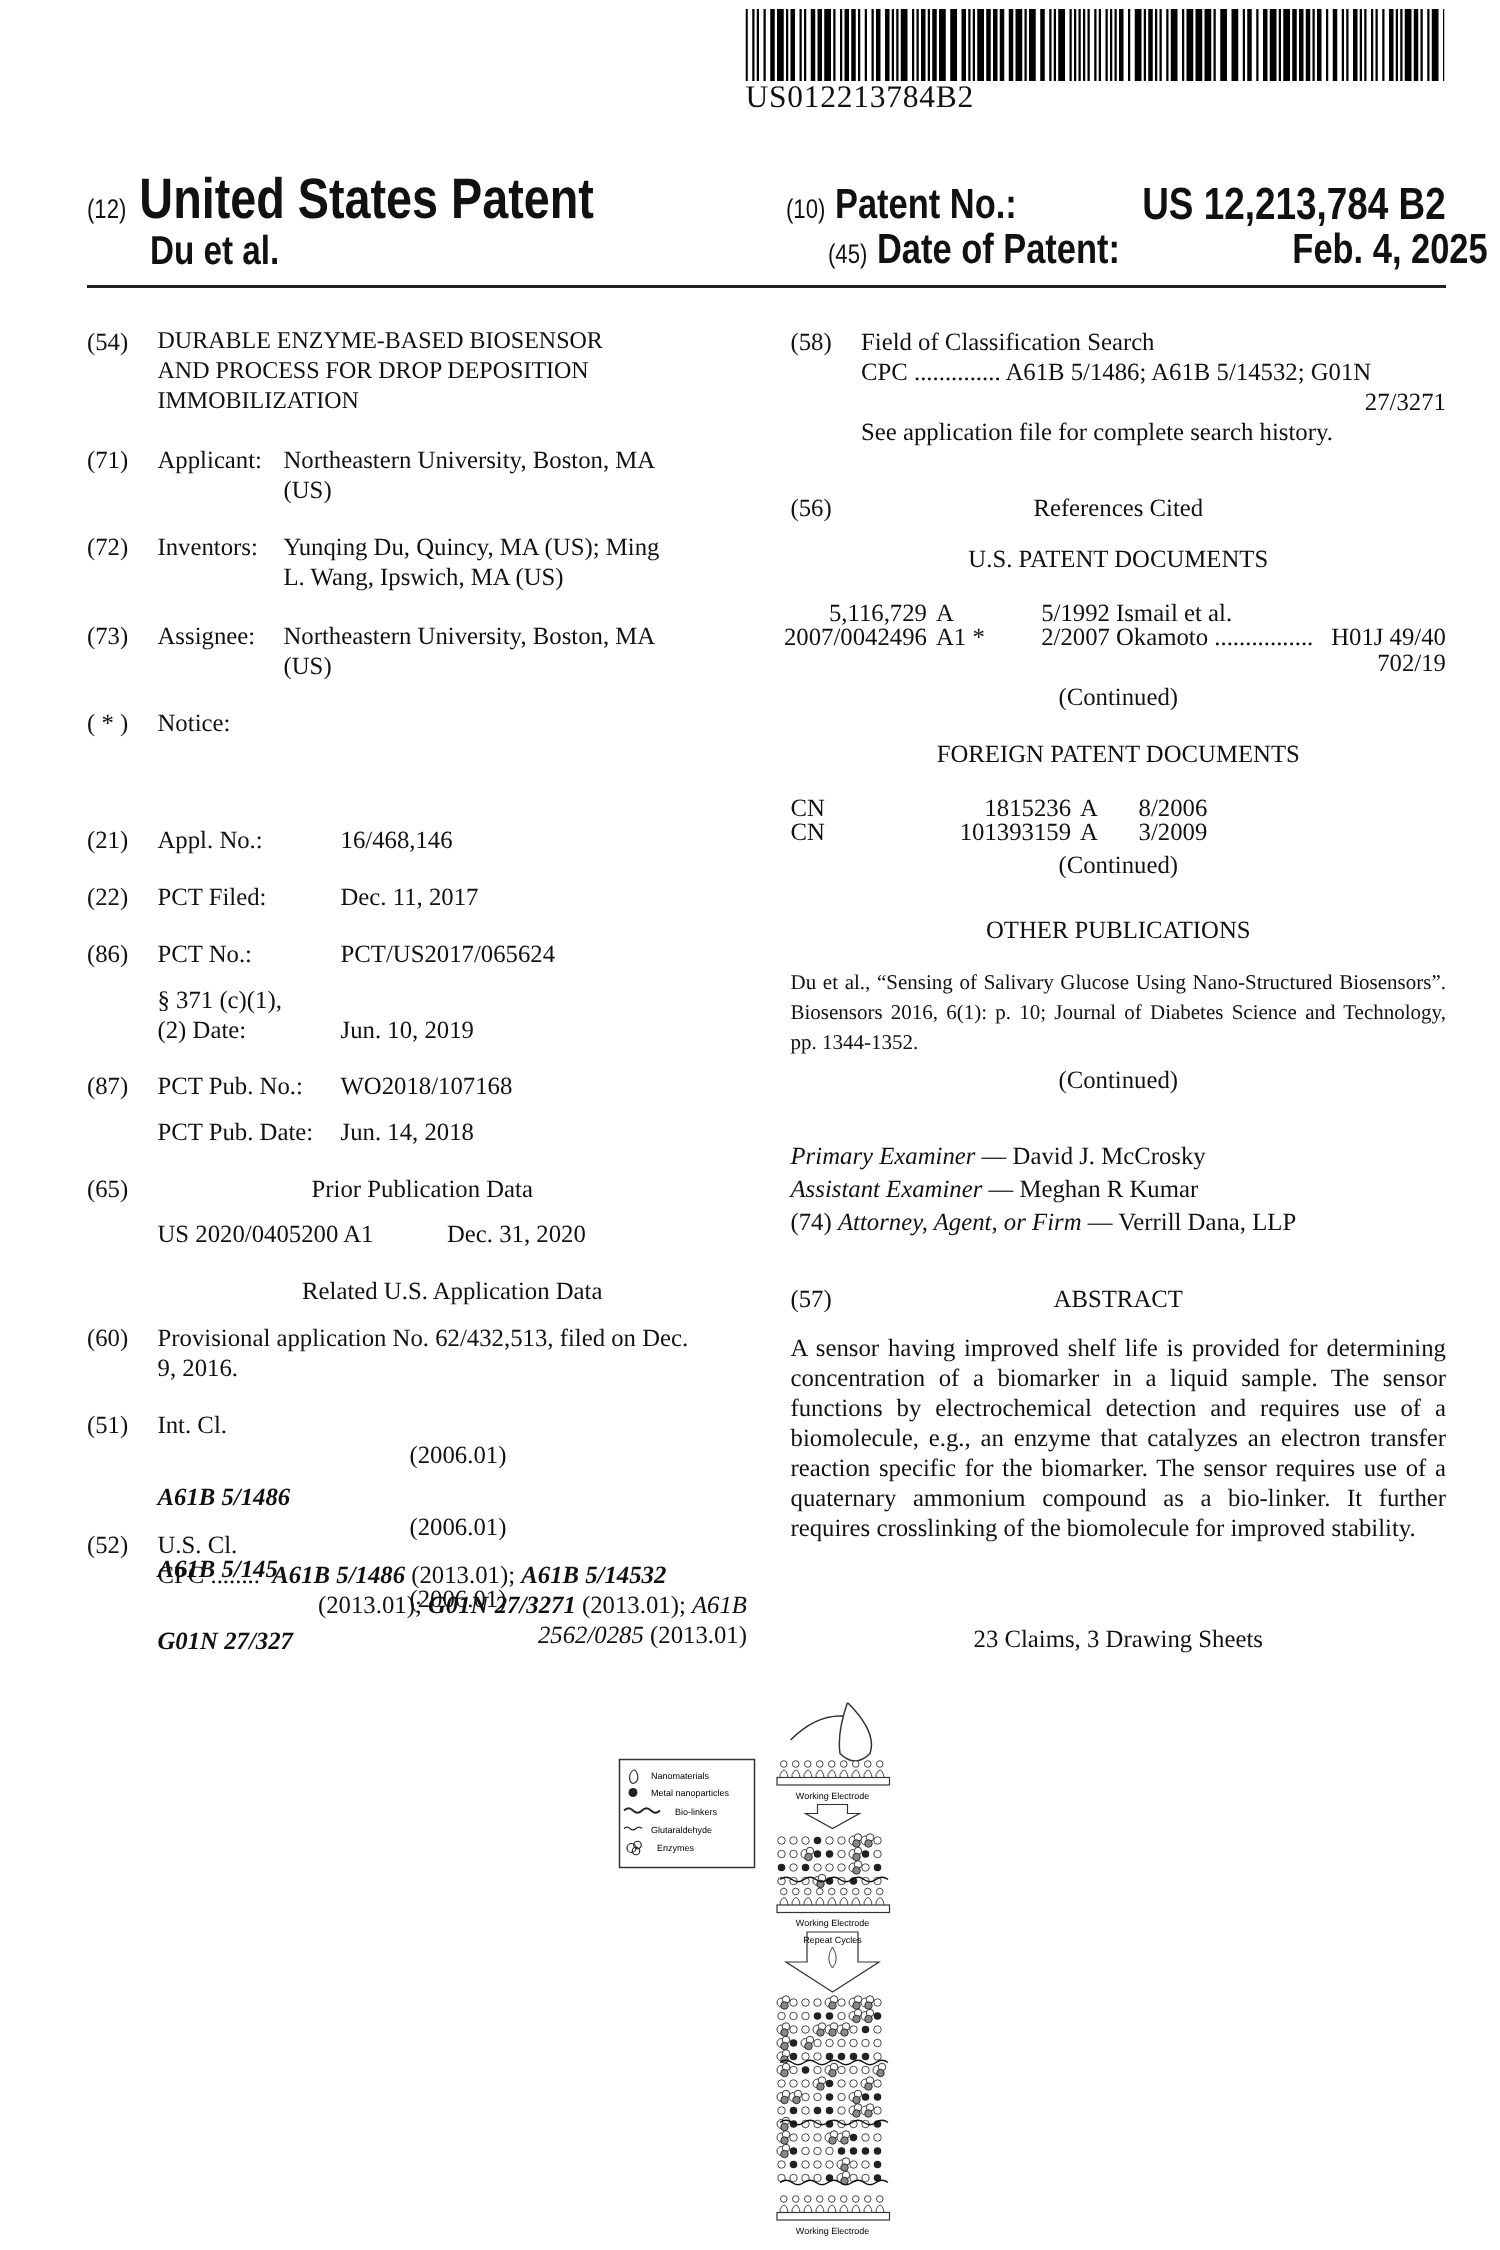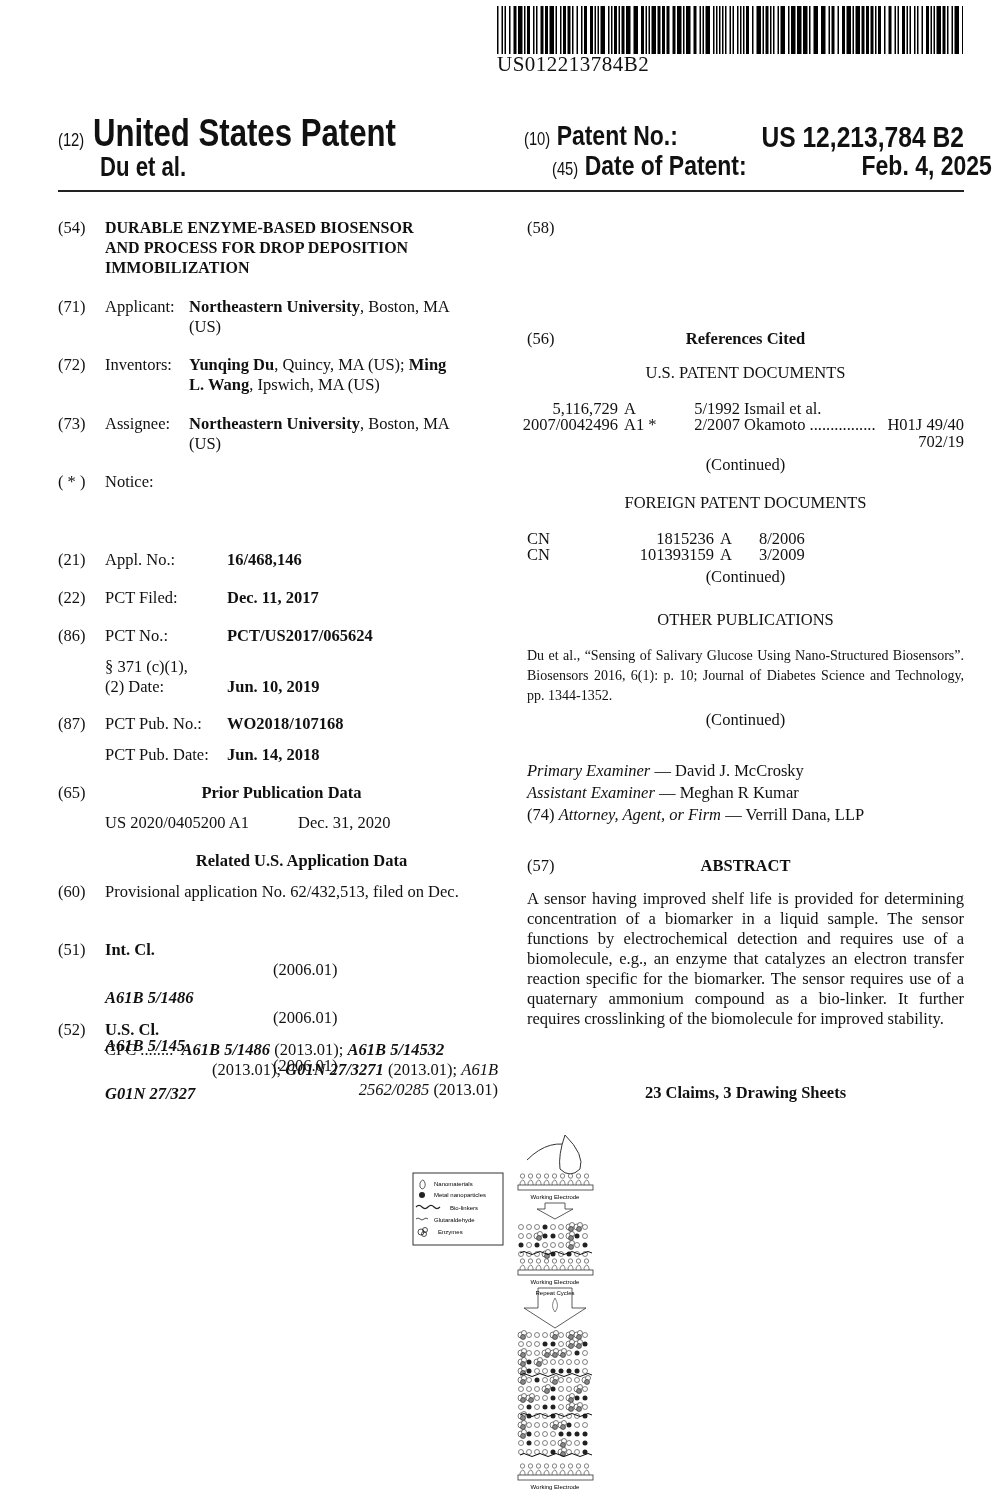--- a/index.html
+++ b/index.html
@@ -19,21 +19,21 @@
     .pn-row .hdr-value { font-size: 30px; }
     .rule { left: 58px; top: 190px; width: 906px; height: 2px; background: #222; }
 
     .col { position: absolute; font-size: 16.5px; line-height: 20px; }
     .left { left: 58px; width: 440px; }
     .right { left: 527px; width: 437px; }
     .field { position: absolute; display: flex; }
     .fnum { width: 47px; flex: none; }
     .flabel { flex: none; }
     .fbody { flex: 1; }
-    .b { font-weight: bold; }
+    .b { font-weight: normal; }
     .bi { font-weight: bold; font-style: italic; margin-top: 28px; }
     .i { font-style: italic; }
     .center { text-align: center; }
     .justify { text-align: justify; }
     .tbl-row { position: absolute; white-space: nowrap; }
     .illus { left: 410px; top: 1135px; width: 200px; height: 360px; }
   </style>
 </head>
 <body>
 
@@ -246,20 +246,21 @@
   <div class="field" style="top:813px;left:47px;width:393px">
     <div style="width:193px">US 2020/0405200 A1</div>
     <div>Dec. 31, 2020</div>
   </div>
 
   <div class="field b center" style="top:851px;left:47px;width:393px;display:block">Related U.S. Application Data</div>
   <div class="field" style="top:882px;left:0;width:440px">
     <div class="fnum">(60)</div>
     <div class="fbody">
       <div>Provisional application No. 62/432,513, filed on Dec.</div>
+      <div>9, 2016.</div>
     </div>
   </div>
 
   <div class="field" style="top:940px;left:0;width:440px">
     <div class="fnum">(51)</div>
     <div class="fbody">
       <div class="b">Int. Cl.</div>
       <div style="display:flex">
           <span class="bi" style="width:168px">A61B 5/1486</span>
           <span>(2006.01)</span>
@@ -283,20 +284,26 @@
       <div style="text-align:right;white-space:nowrap"><span>(2013.01); </span><span class="bi">G01N 27/3271</span><span> (2013.01); </span><span class="i">A61B</span></div>
       <div style="text-align:right;white-space:nowrap"><span class="i">2562/0285</span><span> (2013.01)</span></div>
     </div>
   </div>
 </div>
 
 <div class="col right">
 
   <div class="field" style="top:218px;left:0;width:437px">
     <div class="fnum">(58)</div>
+    <div class="fbody">
+      <div class="b">Field of Classification Search</div>
+      <div style="white-space:nowrap">CPC .............. A61B 5/1486; A61B 5/14532; G01N</div>
+      <div style="text-align:right">27/3271</div>
+      <div>See application file for complete search history.</div>
+    </div>
   </div>
 
   <div class="field" style="top:329px;left:0;width:437px">
     <div class="fnum">(56)</div>
     <div class="fbody b center" style="padding-right:47px">References Cited</div>
   </div>
   <div class="field center" style="top:363px;left:0;width:437px;display:block">U.S. PATENT DOCUMENTS</div>
 
   <div class="tbl-row" style="top:399px;left:0;width:437px;height:20px">
     <span style="position:absolute;right:346px">5,116,729</span>

